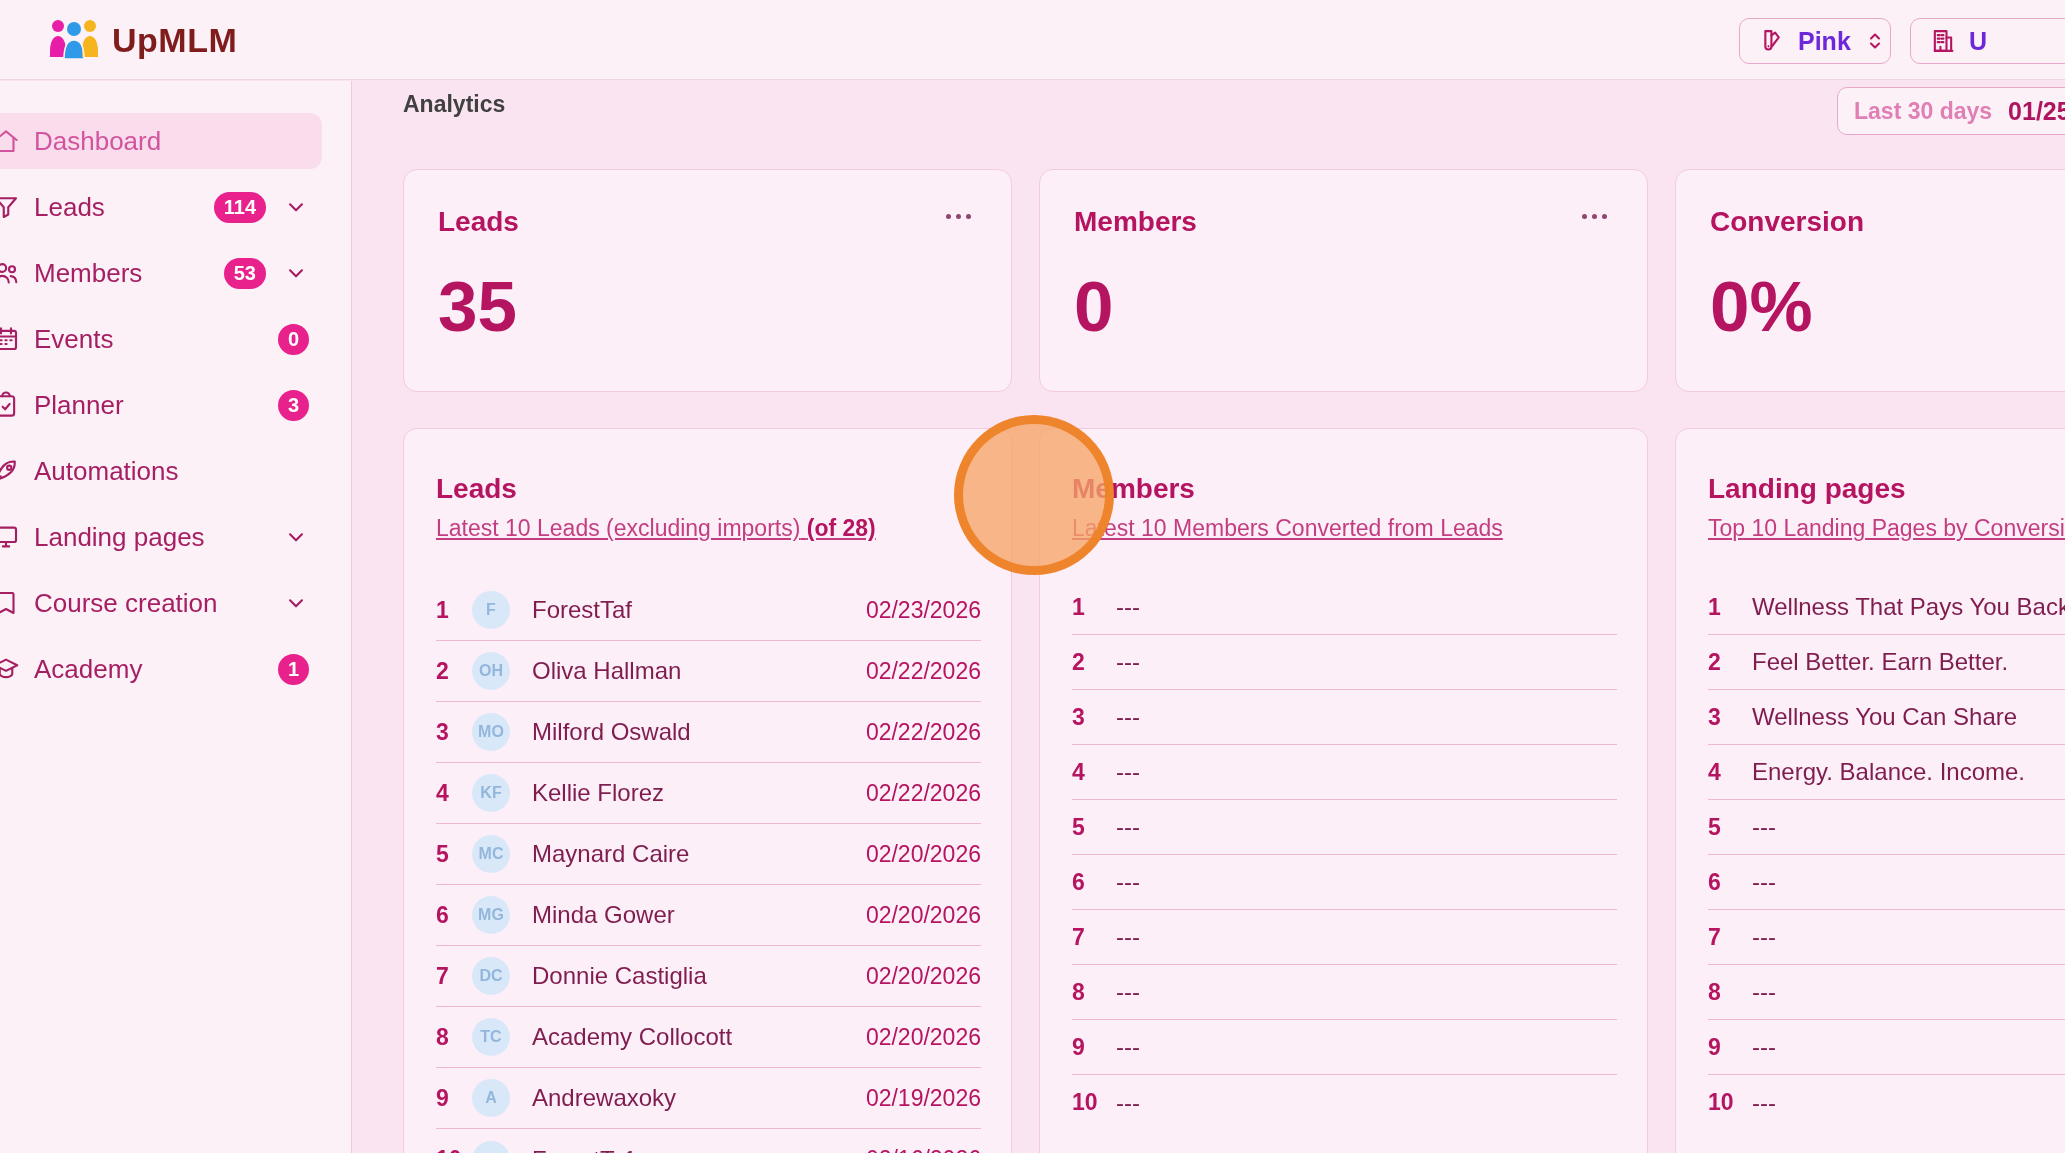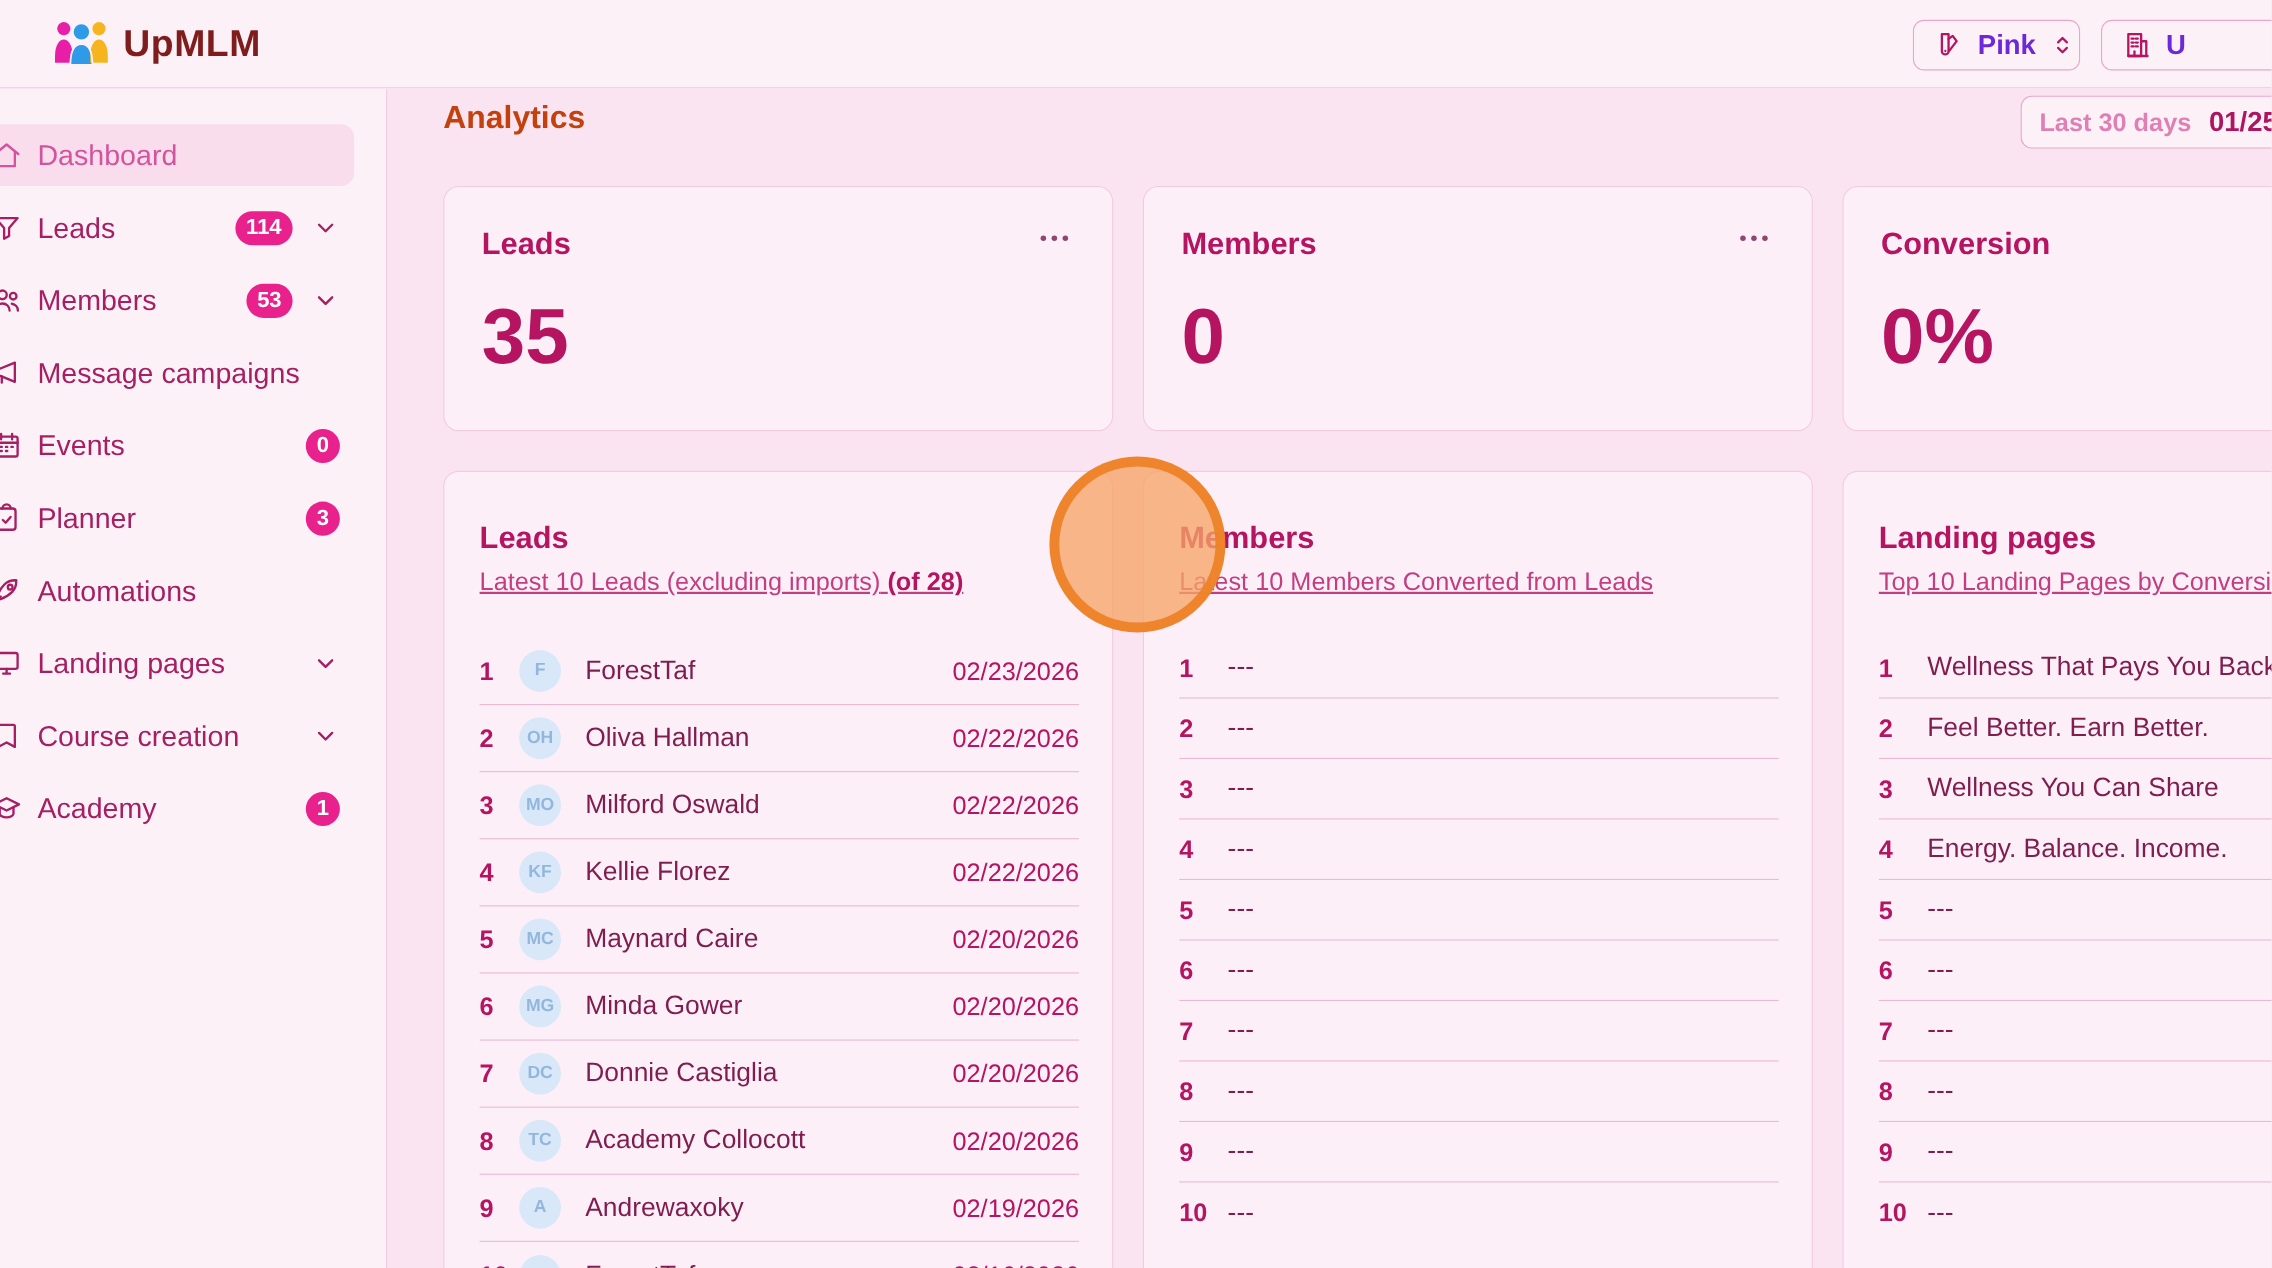--- a/index.html
+++ b/index.html
@@ -44,21 +44,21 @@
   .nav-label { margin-left:13px; font-size:26px; white-space:nowrap; }
   .nav-controls { position:absolute; right:42px; display:flex; align-items:center; gap:17px; }
   .badge {
     min-width:30px; height:31px; padding:0 10px; border-radius:16px; background:#e8218d;
     color:#ffffff; font-size:20px; font-weight:bold; display:flex; align-items:center; justify-content:center;
   }
   .chev svg { width:26px; height:26px; }
 
   
   .content { position:absolute; left:353px; top:81px; right:0; bottom:0; background:#fbe4f1; }
-  .page-title { position:absolute; left:50px; top:10px; font-size:29px; font-weight:bold; color:#c2410c; }
+  .page-title { position:absolute; left:50px; top:10px; font-size:23px; font-weight:bold; color:#404040; }
   .datebox {
     position:absolute; left:1484px; top:6px; width:330px; height:48px;
     border:1px solid #e8a8ca; border-radius:10px 0 0 10px; background:#fdf1f8;
     display:flex; align-items:center; gap:16px; padding:0 0 0 16px; cursor:pointer;
   }
   .datebox .range-label { color:#e07fb4; font-size:23px; font-weight:bold; white-space:nowrap; }
   .datebox .range-value { color:#ae1560; font-size:25px; font-weight:bold; white-space:nowrap; }
 
   .stats-row { position:absolute; left:50px; top:88px; display:flex; gap:27px; }
   .stat-card {
@@ -198,29 +198,20 @@
     <span class="nav-controls">
       <span class="badge">53</span>
       <span class="chev">
         <svg class="ic" viewBox="0 0 24 24" style="stroke-width:2">
             <path d="M6.5 9.5 12 15l5.5-5.5"></path>
           </svg>
       </span>
     </span>
   </div>
 
-  <div class="nav-item">
-    <span class="nav-icon">
-      <svg class="ic" viewBox="0 0 24 24">
-          <path d="M18 4.5 7.5 8.8H4.5v5.4h3L18 18.5V4.5z"></path>
-          <path d="M8.5 14.6v4.4"></path>
-        </svg>
-    </span>
-    <span class="nav-label">Message campaigns</span>
-  </div>
 
   <div class="nav-item">
     <span class="nav-icon">
       <svg class="ic" viewBox="0 0 24 24">
           <rect x="4" y="5.5" width="16" height="14.5" rx="1.5"></rect>
           <path d="M8 3.5v4M16 3.5v4M4 10h16"></path>
           <path d="M7.5 13h1M11.5 13h1M15.5 13h1M7.5 16h1M11.5 16h1"></path>
         </svg>
     </span>
     <span class="nav-label">Events</span>

